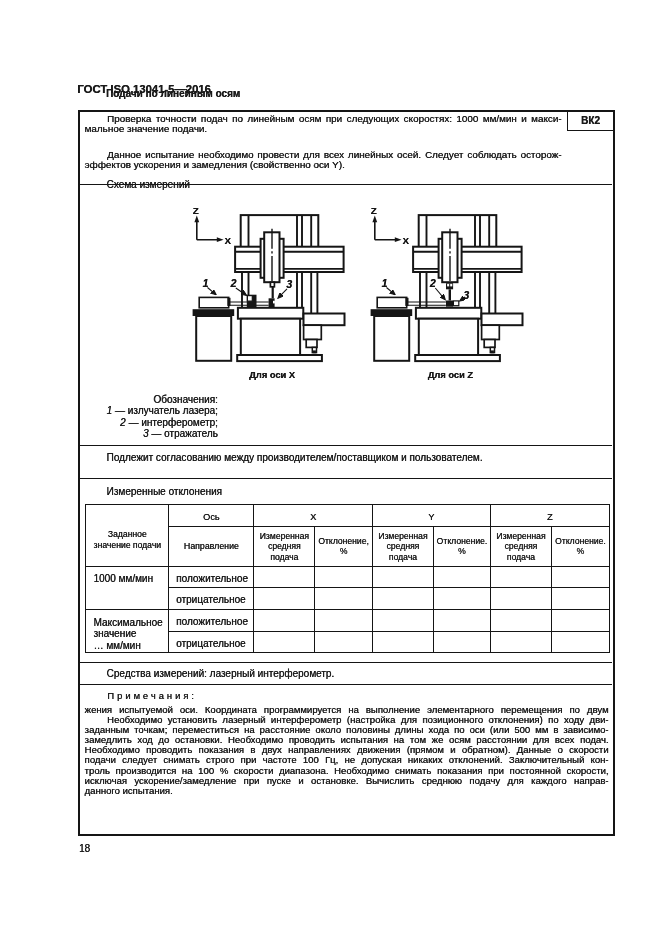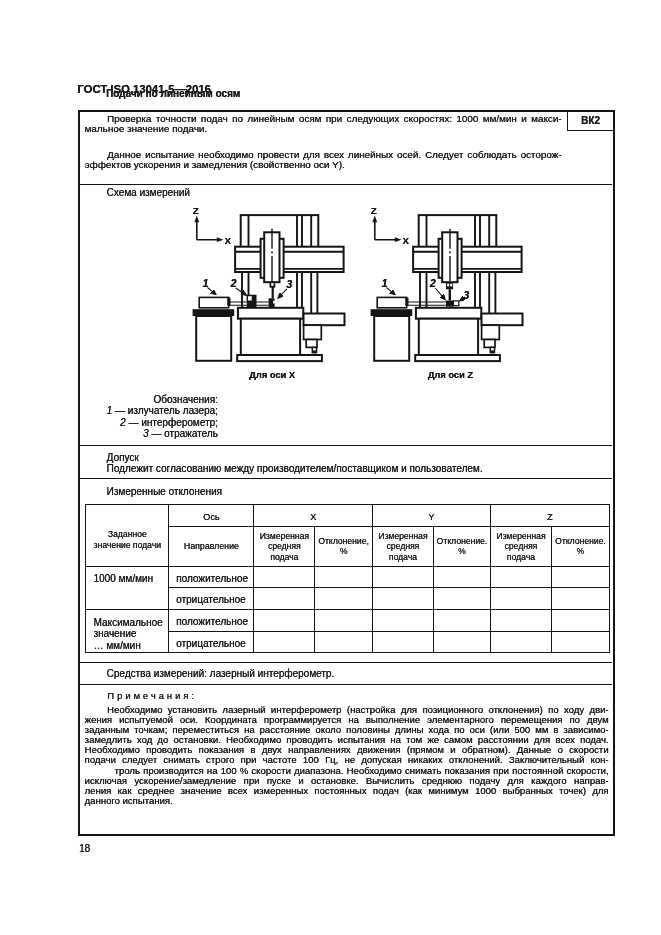--- a/index.html
+++ b/index.html
@@ -25,21 +25,21 @@
   <div class="jl" style="height:10.3px;text-indent:22.5px;">Проверка точности подач по линейным осям при следующих скоростях: 1000 мм/мин и макси-</div>
   <div style="height:10.3px;">мальное значение подачи.</div>
   <div class="jl" style="height:10.3px;text-indent:22.5px;margin-top:15px;">Данное испытание необходимо провести для всех линейных осей. Следует соблюдать осторож-</div>
   <div style="height:10.3px;">эффектов ускорения и замедления (свойственно оси Y).</div>
 </div>
 
 <div class="abs b" style="left:566.5px;top:111.5px;width:46px;height:18.5px;border-left:1.6px solid #151515;border-bottom:1.6px solid #151515;font-size:10px;text-align:center;line-height:18px;">ВК2</div>
 
 <div class="abs" style="left:78px;top:183.5px;width:534px;border-top:1.3px solid #151515;"></div>
 
-<div class="abs" style="left:106.5px;top:187px;font-size:10px;line-height:11px;">Схема измерений</div>
+<div class="abs" style="left:106.5px;top:179px;font-size:10px;line-height:11px;">Схема измерений</div>
 
 <svg class="abs" style="left:78px;top:205px;" width="536" height="180" viewBox="78 205 536 180" fill="none" stroke="#151515">
 <defs>
 
 <g id="machine" stroke="#151515">
 
   <g>
     <path d="M196.8 239.7 V220 M196.8 239.7 H219" stroke-width="1.6"></path>
     <path d="M196.8 215.4 l2.4 6.8 h-4.8 z" fill="#151515" stroke="none"></path>
     <path d="M223.6 239.7 l-6.8 -2.4 v4.8 z" fill="#151515" stroke="none"></path>
@@ -144,21 +144,20 @@
 <div class="abs" style="left:106.5px;top:393.9px;font-size:10px;line-height:11.45px;text-align:right;">
   <div>Обозначения:</div>
   <div><i>1</i> — излучатель лазера;</div>
   <div><i>2</i> — интерферометр;</div>
   <div><i>3</i> — отражатель</div>
 </div>
 
 <div class="abs" style="left:78px;top:445.4px;width:534px;border-top:1.3px solid #151515;"></div>
 
 <div class="abs" style="left:106.5px;top:452.6px;font-size:10px;line-height:10.9px;">
-  <div>Допуск</div>
   <div>Подлежит согласованию между производителем/поставщиком и пользователем.</div>
 </div>
 
 <div class="abs" style="left:78px;top:478px;width:534px;border-top:1.3px solid #151515;"></div>
 
 <div class="abs" style="left:106.5px;top:486.2px;font-size:10px;line-height:11px;">Измеренные отклонения</div>
 
 <table class="abs" style="left:85.4px;top:504.4px;border-collapse:collapse;table-layout:fixed;color:#1a1a1a;" cellspacing="0">
   <colgroup>
     <col style="width:82.7px">
@@ -236,25 +235,24 @@
 
 <div class="abs" style="left:78px;top:662px;width:534px;border-top:1.3px solid #151515;"></div>
 
 <div class="abs" style="left:106.5px;top:667.6px;font-size:10px;line-height:11px;">Средства измерений: лазерный интерферометр.</div>
 
 <div class="abs" style="left:78px;top:683.8px;width:534px;border-top:1.3px solid #151515;"></div>
 
 <div class="abs" style="left:107.2px;top:689.8px;font-size:9.4px;line-height:11px;letter-spacing:3px;">Примечания:</div>
 
 <div class="abs" style="left:84.5px;top:704.5px;width:524px;font-size:9.55px;line-height:10.2px;">
+  <div class="jl" style="height:10.2px;">жения испытуемой оси. Координата программируется на выполнение элементарного перемещения по двум</div>
   <div class="jl" style="height:10.2px;text-indent:22.5px;">Необходимо установить лазерный интерферометр (настройка для позиционного отклонения) по ходу дви-</div>
-  <div class="jl" style="height:10.2px;">жения испытуемой оси. Координата программируется на выполнение элементарного перемещения по двум</div>
   <div class="jl" style="height:10.2px;">заданным точкам; переместиться на расстояние около половины длины хода по оси (или 500 мм в зависимо-</div>
-  <div class="jl" style="height:10.2px;">замедлить ход до остановки. Необходимо проводить испытания на том же самом расстоянии для всех подач.</div>
+  <div class="jl" style="height:10.2px;">замедлить ход до остановки. Необходимо проводить испытания на том же осям расстоянии для всех подач.</div>
   <div class="jl" style="height:10.2px;">Необходимо проводить показания в двух направлениях движения (прямом и обратном). Данные о скорости</div>
   <div class="jl" style="height:10.2px;">подачи следует снимать строго при частоте 100 Гц, не допуская никаких отклонений. Заключительный кон-</div>
-  <div class="jl" style="height:10.2px;margin-left:30px;">троль производится на 100 % скорости диапазона. Необходимо снимать показания при постоянной скорости,</div>
+  <div class="jl" style="height:10.2px;">троль производится на 100 % скорости диапазона. Необходимо снимать показания при постоянной скорости,</div>
   <div class="jl" style="height:10.2px;">исключая ускорение/замедление при пуске и остановке. Вычислить среднюю подачу для каждого направ-</div>
-  <div class="jl" style="height:10.2px;">ления как среднее значение всех измеренных постоянных подач (как минимум 1000 выбранных точек) для</div>
   <div style="height:10.2px;">данного испытания.</div>
 </div>
 
 <div class="abs" style="left:79px;top:843px;font-size:10px;line-height:11px;">18</div>
 
 </body></html>

